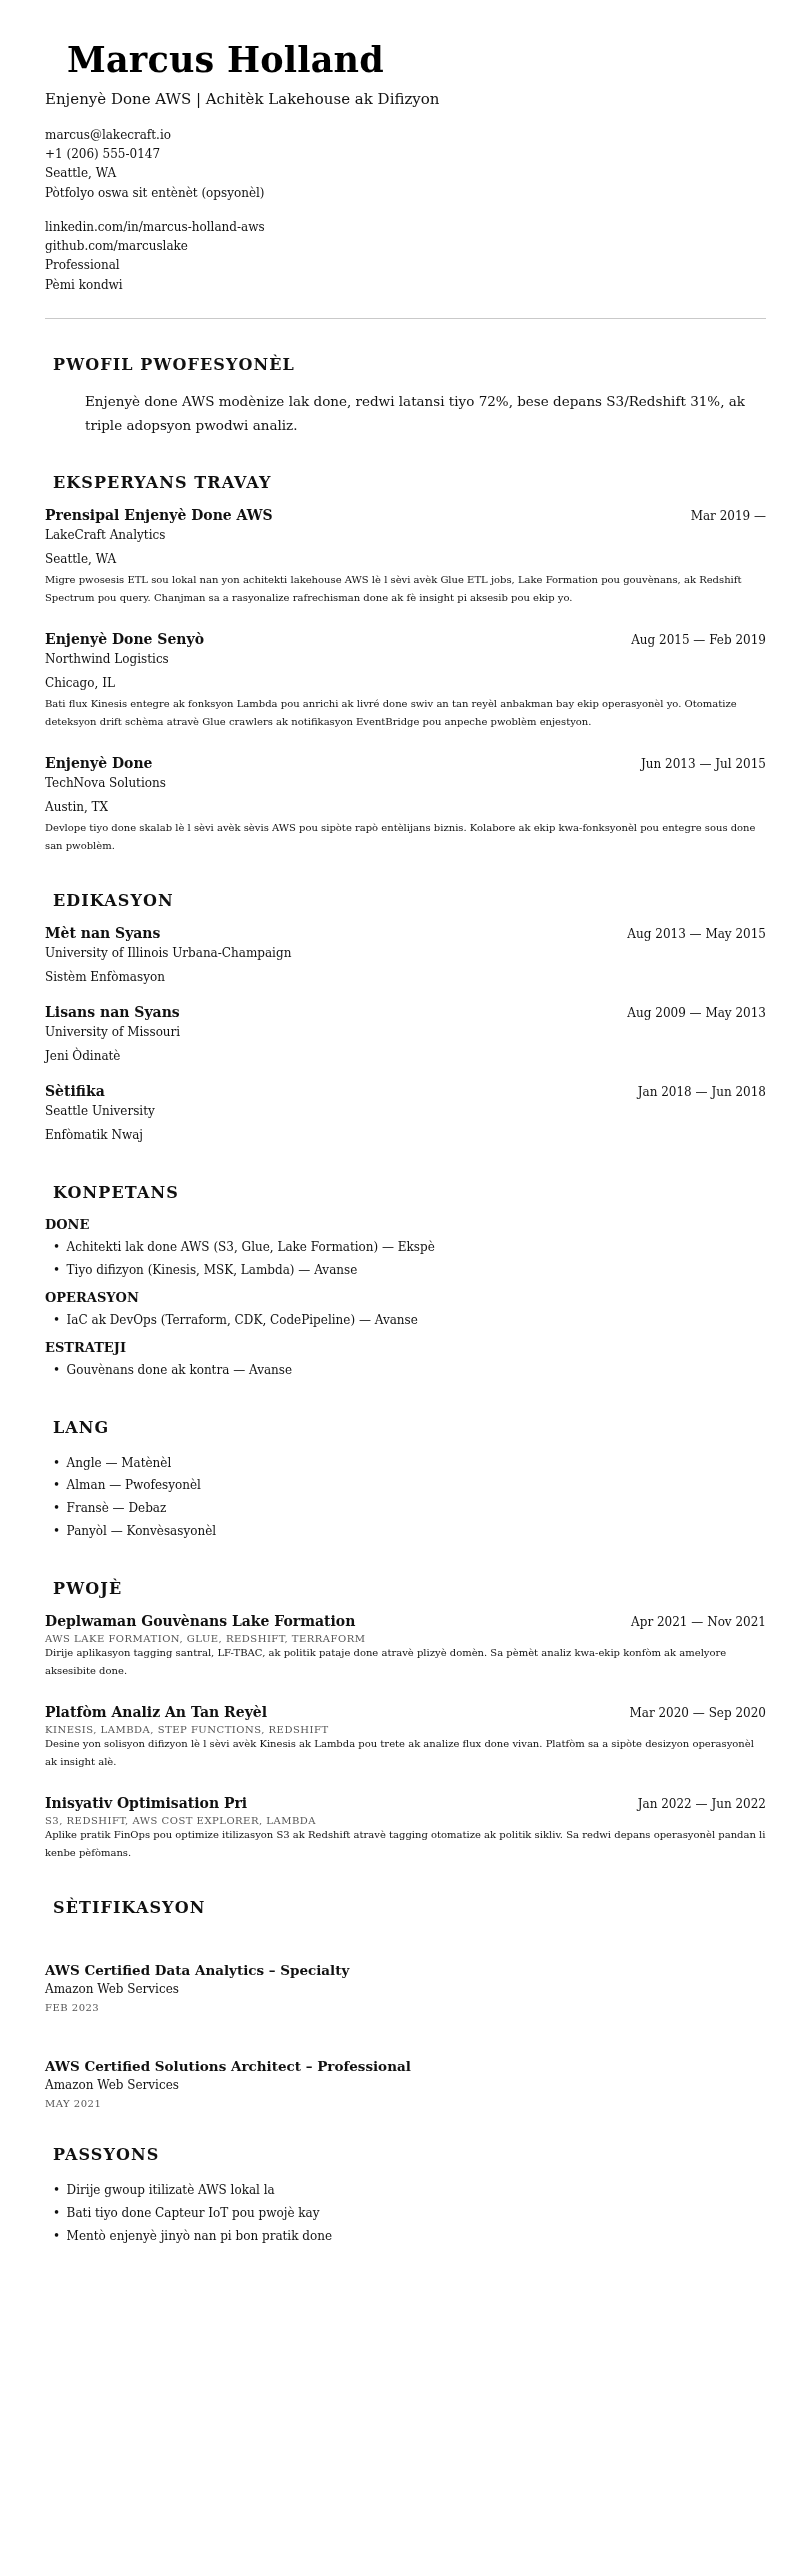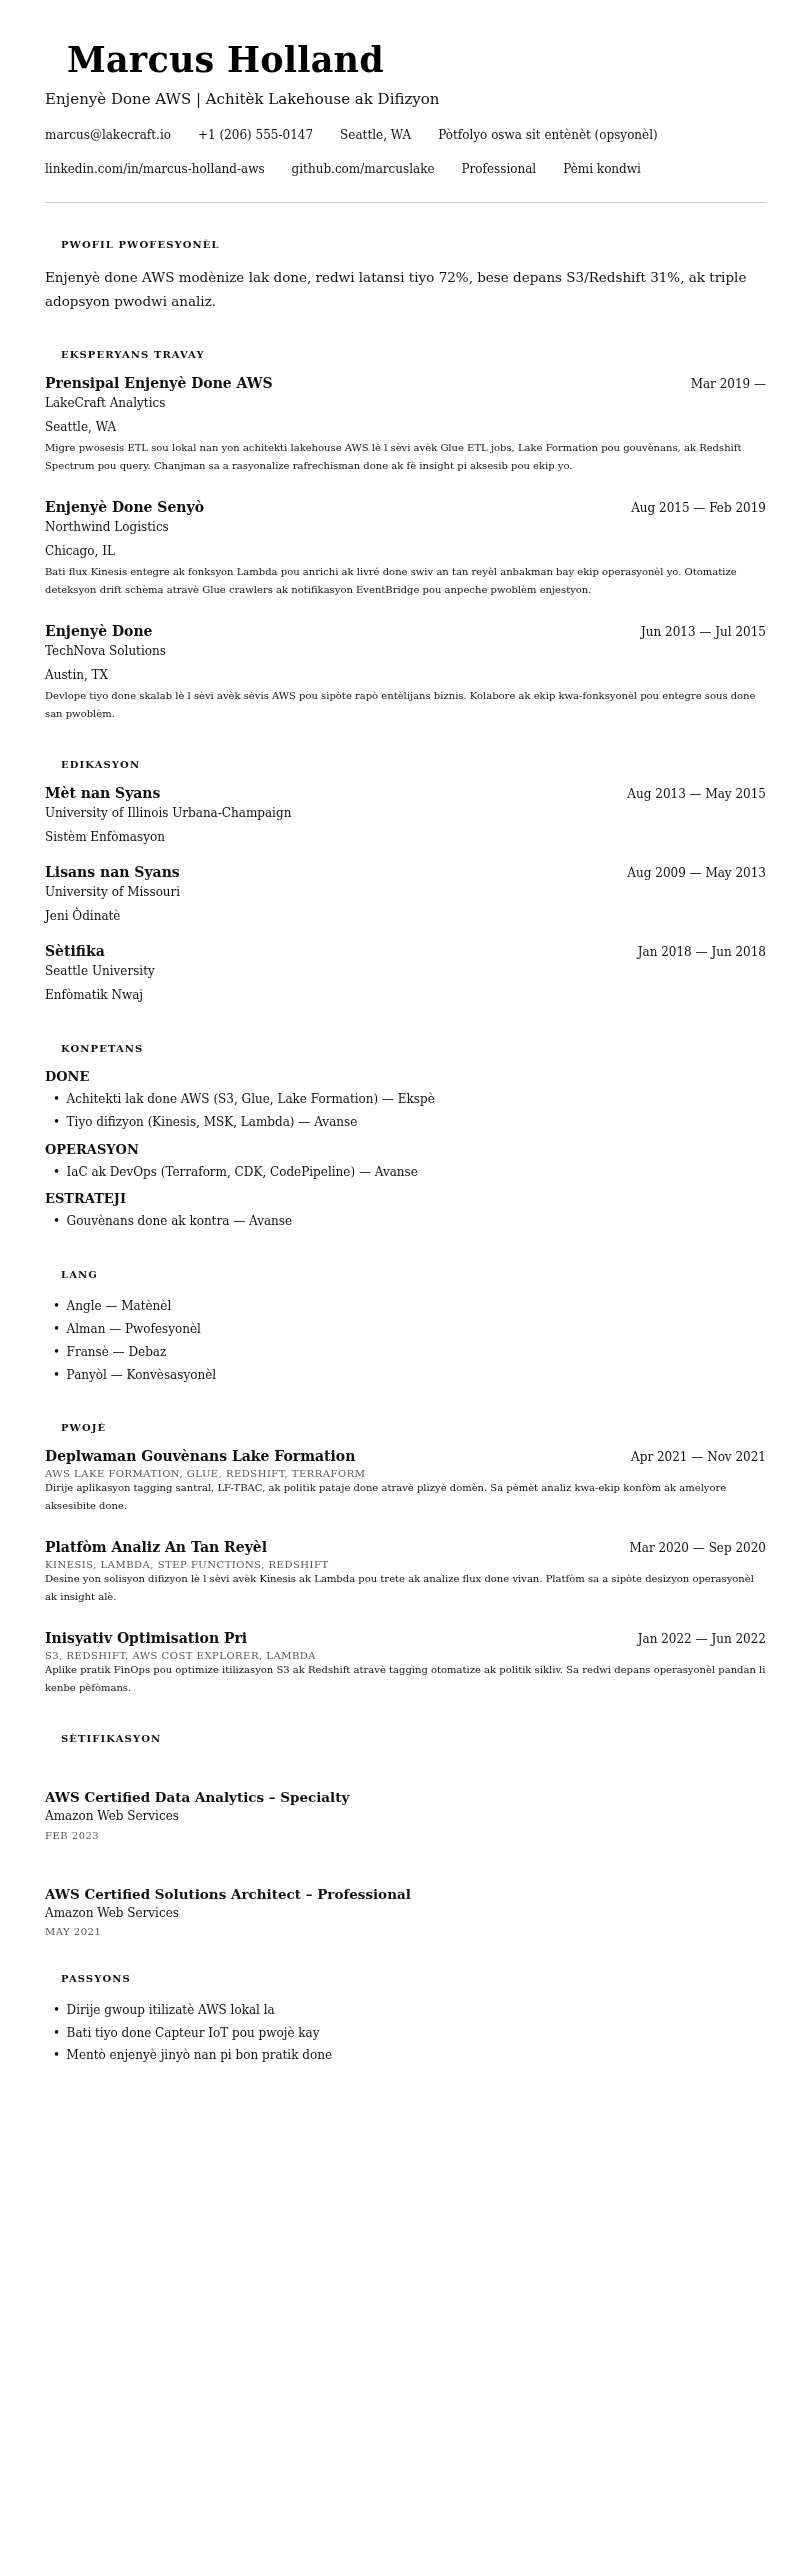--- a/index.html
+++ b/index.html
@@ -9,25 +9,25 @@
     min-height: 2576px;
     color: #111111;
     font-family: "DejaVu Serif", "Liberation Serif", serif;
   }
   .page { padding: 39px 45px 68px 45px; }
 
   
   .header { border-bottom: 0.7px solid #c9c9c9; padding-bottom: 26px; }
   .name { font-size: 35px; font-weight: 700; letter-spacing: 0.2px; color: #000; margin-left: 22px; }
   .headline { font-size: 15px; margin-top: 9.5px; }
-  .contact-row { display: flex; flex-wrap: wrap; gap: 5.4px 27px; font-size: 12px; margin-top: 20px; }
+  .contact-row { display: flex; flex-wrap: wrap; gap: 5.4px 27px; font-size: 12px; margin-top: 20px; flex-direction: column; }
 
   
-  .section-heading { font-size: 10px; font-weight: 700; letter-spacing: 1.1px; margin: 36px 0 15px 16px; }
-  .body-text { font-size: 13.5px; line-height: 1.8; }
+  .section-heading { font-size: 16px; font-weight: 700; letter-spacing: 1.1px; margin: 36px 0 15px 8px; }
+  .body-text { font-size: 13.5px; line-height: 1.8; margin-left: 40px; }
 
   .item { margin-bottom: 24px; }
   .item:last-child { margin-bottom: 0; }
   .item-head { display: flex; justify-content: space-between; align-items: baseline; gap: 13.5px; }
   .item-title { font-size: 14px; font-weight: 700; }
   .item-dates { font-size: 12px; white-space: nowrap; }
   .item-sub { font-size: 12px; line-height: 2; }
   .item-desc { font-size: 10px; line-height: 1.8; }
 
   .edu-item { margin-bottom: 15px; }

